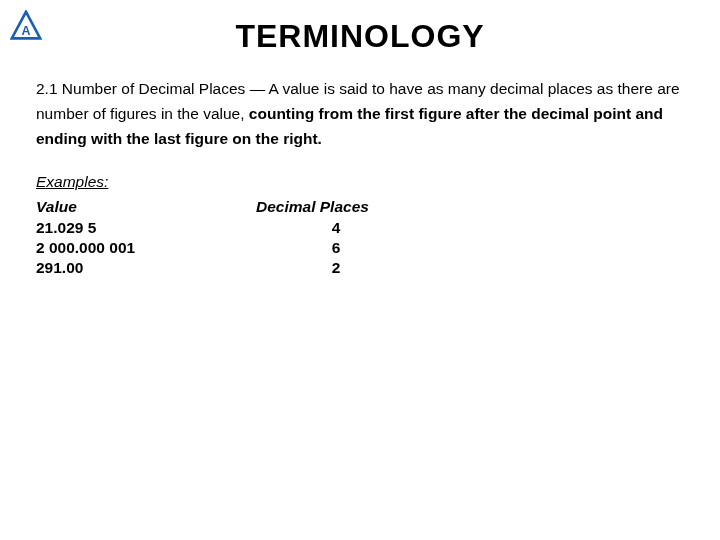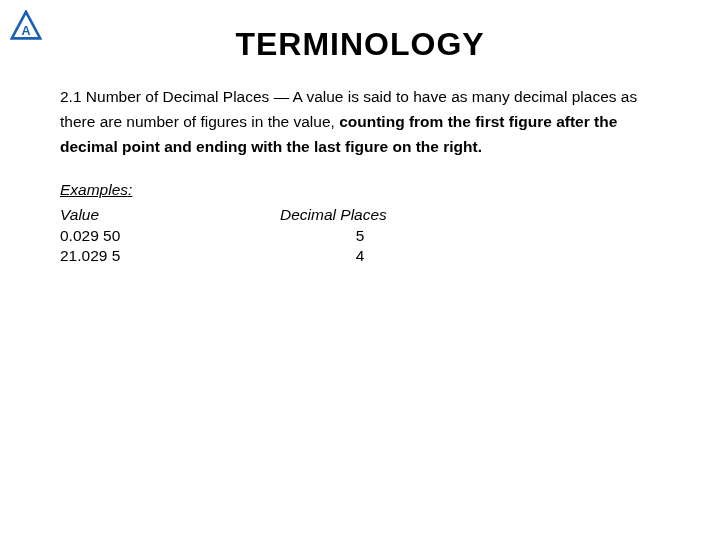--- a/index.html
+++ b/index.html
@@ -22,28 +22,28 @@
       top: 10px;
       left: 10px;
       width: 32px;
       height: 32px;
     }
 
     .page-title {
       text-align: center;
       font-size: 32px;
       font-weight: bold;
-      margin-top: 26px;
+      margin-top: 18px;
       margin-bottom: 22px;
       letter-spacing: 1px;
       color: #000;
     }
 
     .content {
-      padding: 0 60px;
+      padding: 0 36px;
     }
 
     .definition-text {
       font-size: 15.5px;
       line-height: 1.6;
       color: #000;
       margin-bottom: 22px;
     }
 
     .definition-text .bold-italic {
@@ -68,20 +68,21 @@
 
     .examples-table {
       font-size: 15.5px;
       color: #000;
       border-collapse: collapse;
     }
 
     .examples-table td {
       padding: 1px 0;
       vertical-align: top;
+      font-weight: bold;
     }
 
     .examples-table .value-col {
       width: 220px;
       padding-right: 40px;
     }
 
     .examples-table .places-col {
       width: 160px;
     }
@@ -130,24 +131,28 @@
 
     <table class="examples-table">
       <thead>
         <tr class="header-row">
           <td class="value-col">Value</td>
           <td class="places-col">Decimal Places</td>
         </tr>
       </thead>
       <tbody>
         <tr>
-          <td class="value-col">0.029 50</td>
-          <td class="places-col number">5</td>
+          <td class="value-col">21.029 5</td>
+          <td class="places-col number">4</td>
         </tr>
         <tr>
-          <td class="value-col">21.029 5</td>
-          <td class="places-col number">4</td>
+          <td class="value-col">2 000.000 001</td>
+          <td class="places-col number">6</td>
+        </tr>
+        <tr>
+          <td class="value-col">291.00</td>
+          <td class="places-col number">2</td>
         </tr>
       </tbody>
     </table>
 
   </div>
 </div>
 
 </body></html>

